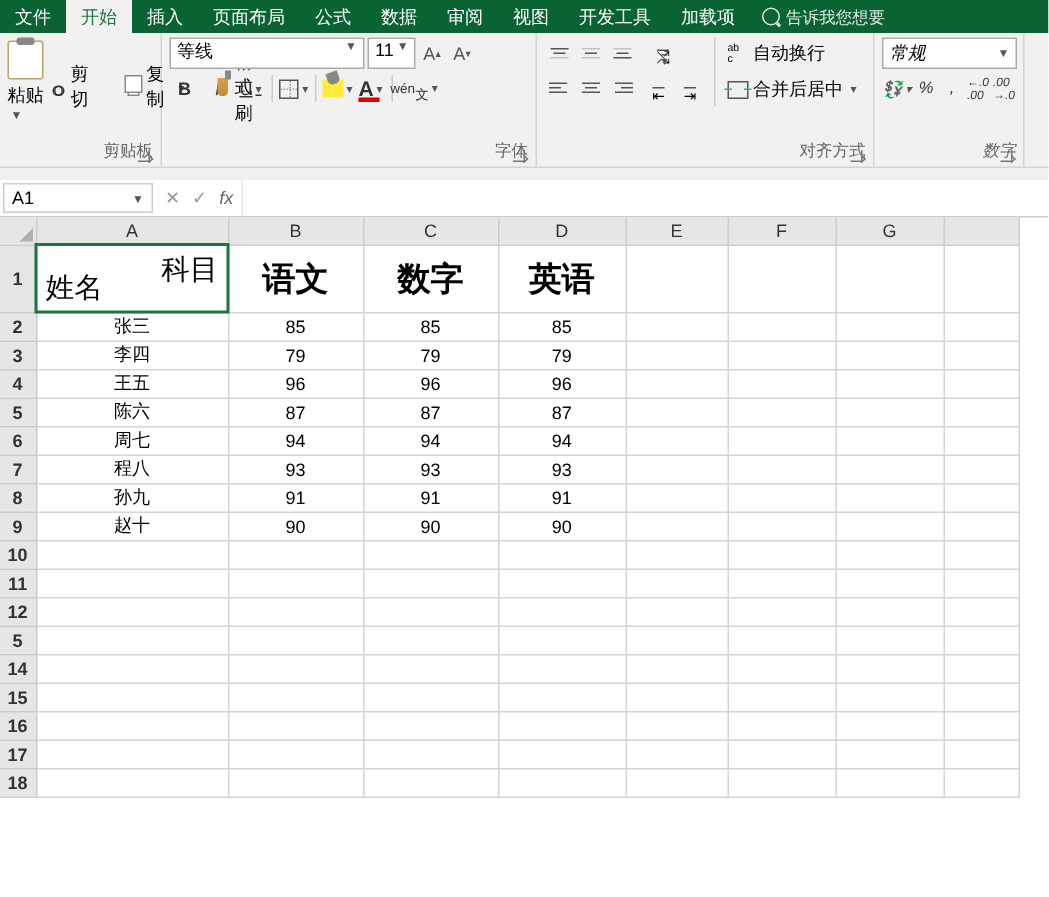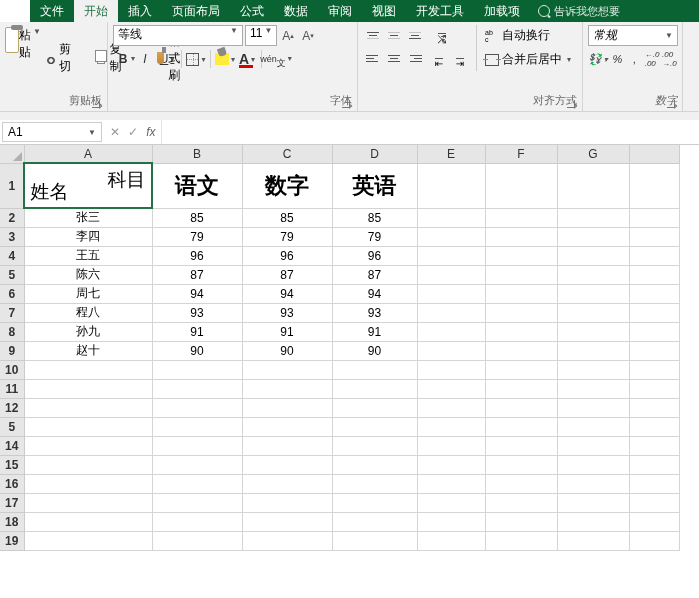--- a/index.html
+++ b/index.html
@@ -1,35 +1,35 @@
 <!DOCTYPE html>
 <html><head>
 <meta charset="utf-8">
 <style>
   * { box-sizing: border-box; margin: 0; padding: 0; }
   body { font-family: "Microsoft YaHei", Arial, sans-serif; font-size: 12px; background: #fff; width: 699px; height: 598px; overflow: hidden; }
   
   
-  .tab-bar { background: #0a6332; height: 22px; display: flex; align-items: stretch; color: #fff; margin-left: 30px; }
+  .tab-bar { background: #0a6332; height: 22px; display: flex; align-items: stretch; color: #fff; }
   .tab { padding: 0 10px; display: flex; align-items: center; cursor: pointer; font-size: 12px; }
   .tab.active { background: #f1f1f1; color: #217346; }
   .tell-me { display: flex; align-items: center; padding: 0 8px; opacity: 0.85; font-size: 11px; }
   .tell-me-icon { display: inline-block; width: 12px; height: 12px; border: 1px solid #fff; border-radius: 50%; margin-right: 4px; position: relative; }
   .tell-me-icon::after { content: ""; position: absolute; width: 2px; height: 3px; background: #fff; bottom: -2px; right: -1px; transform: rotate(-45deg); }
   
   
   .ribbon { background: #f1f1f1; border-bottom: 1px solid #d4d4d4; display: flex; height: 90px; }
   .group { border-right: 1px solid #d4d4d4; padding: 3px 5px 0 5px; display: flex; flex-direction: column; }
   .group-body { flex: 1; display: flex; }
   .group-label { text-align: right; font-size: 11px; color: #666; padding: 2px 0 3px 0; position: relative; }
   .group-arrow { position: absolute; right: 2px; bottom: 3px; width: 8px; height: 8px; border-right: 1px solid #777; border-bottom: 1px solid #777; }
   .group-arrow::after { content: ""; position: absolute; right: -1px; bottom: -1px; width: 3px; height: 3px; border-right: 1px solid #777; border-bottom: 1px solid #777; transform: rotate(-45deg) translate(1px,1px);}
   
   
-  .paste-btn { width: 36px; text-align: center; display: flex; flex-direction: row; align-items: flex-start; justify-content: flex-start; padding-top: 2px; }
+  .paste-btn { width: 36px; text-align: center; display: flex; flex-direction: column; align-items: flex-start; justify-content: flex-start; padding-top: 2px; }
   .paste-icon { width: 24px; height: 26px; background: #fff; border: 1px solid #b8a76b; border-radius: 2px; position: relative; margin-bottom: 2px; }
   .paste-icon::before { content: ""; position: absolute; top: -3px; left: 5px; width: 12px; height: 5px; background: #888; border-radius: 2px; }
   .clip-col { display: flex; flex-direction: row; gap: 16px; margin-left: 3px; }
   .clip-btn { display: flex; align-items: center; gap: 4px; padding: 2px 3px; font-size: 12px; }
   .icon { display: inline-block; }
   .cut-icon { width: 12px; height: 12px; position: relative; }
   .cut-icon::before, .cut-icon::after { content: ""; position: absolute; width: 5px; height: 5px; border: 1px solid #333; border-radius: 50%; bottom: 0; }
   .cut-icon::before { left: 0; }
   .cut-icon::after { right: 0; }
   .copy-icon { width: 12px; height: 12px; border: 1px solid #888; background: #fff; position: relative; }
@@ -513,25 +513,14 @@
         <th class="rowhead">18</th>
         <td></td>
         <td></td>
         <td></td>
         <td></td>
         <td></td>
         <td></td>
         <td></td>
         <td></td>
       </tr>
-      <tr>
-        <th class="rowhead">19</th>
-        <td></td>
-        <td></td>
-        <td></td>
-        <td></td>
-        <td></td>
-        <td></td>
-        <td></td>
-        <td></td>
-      </tr>
     </tbody>
 </table>
 
 </body></html>

